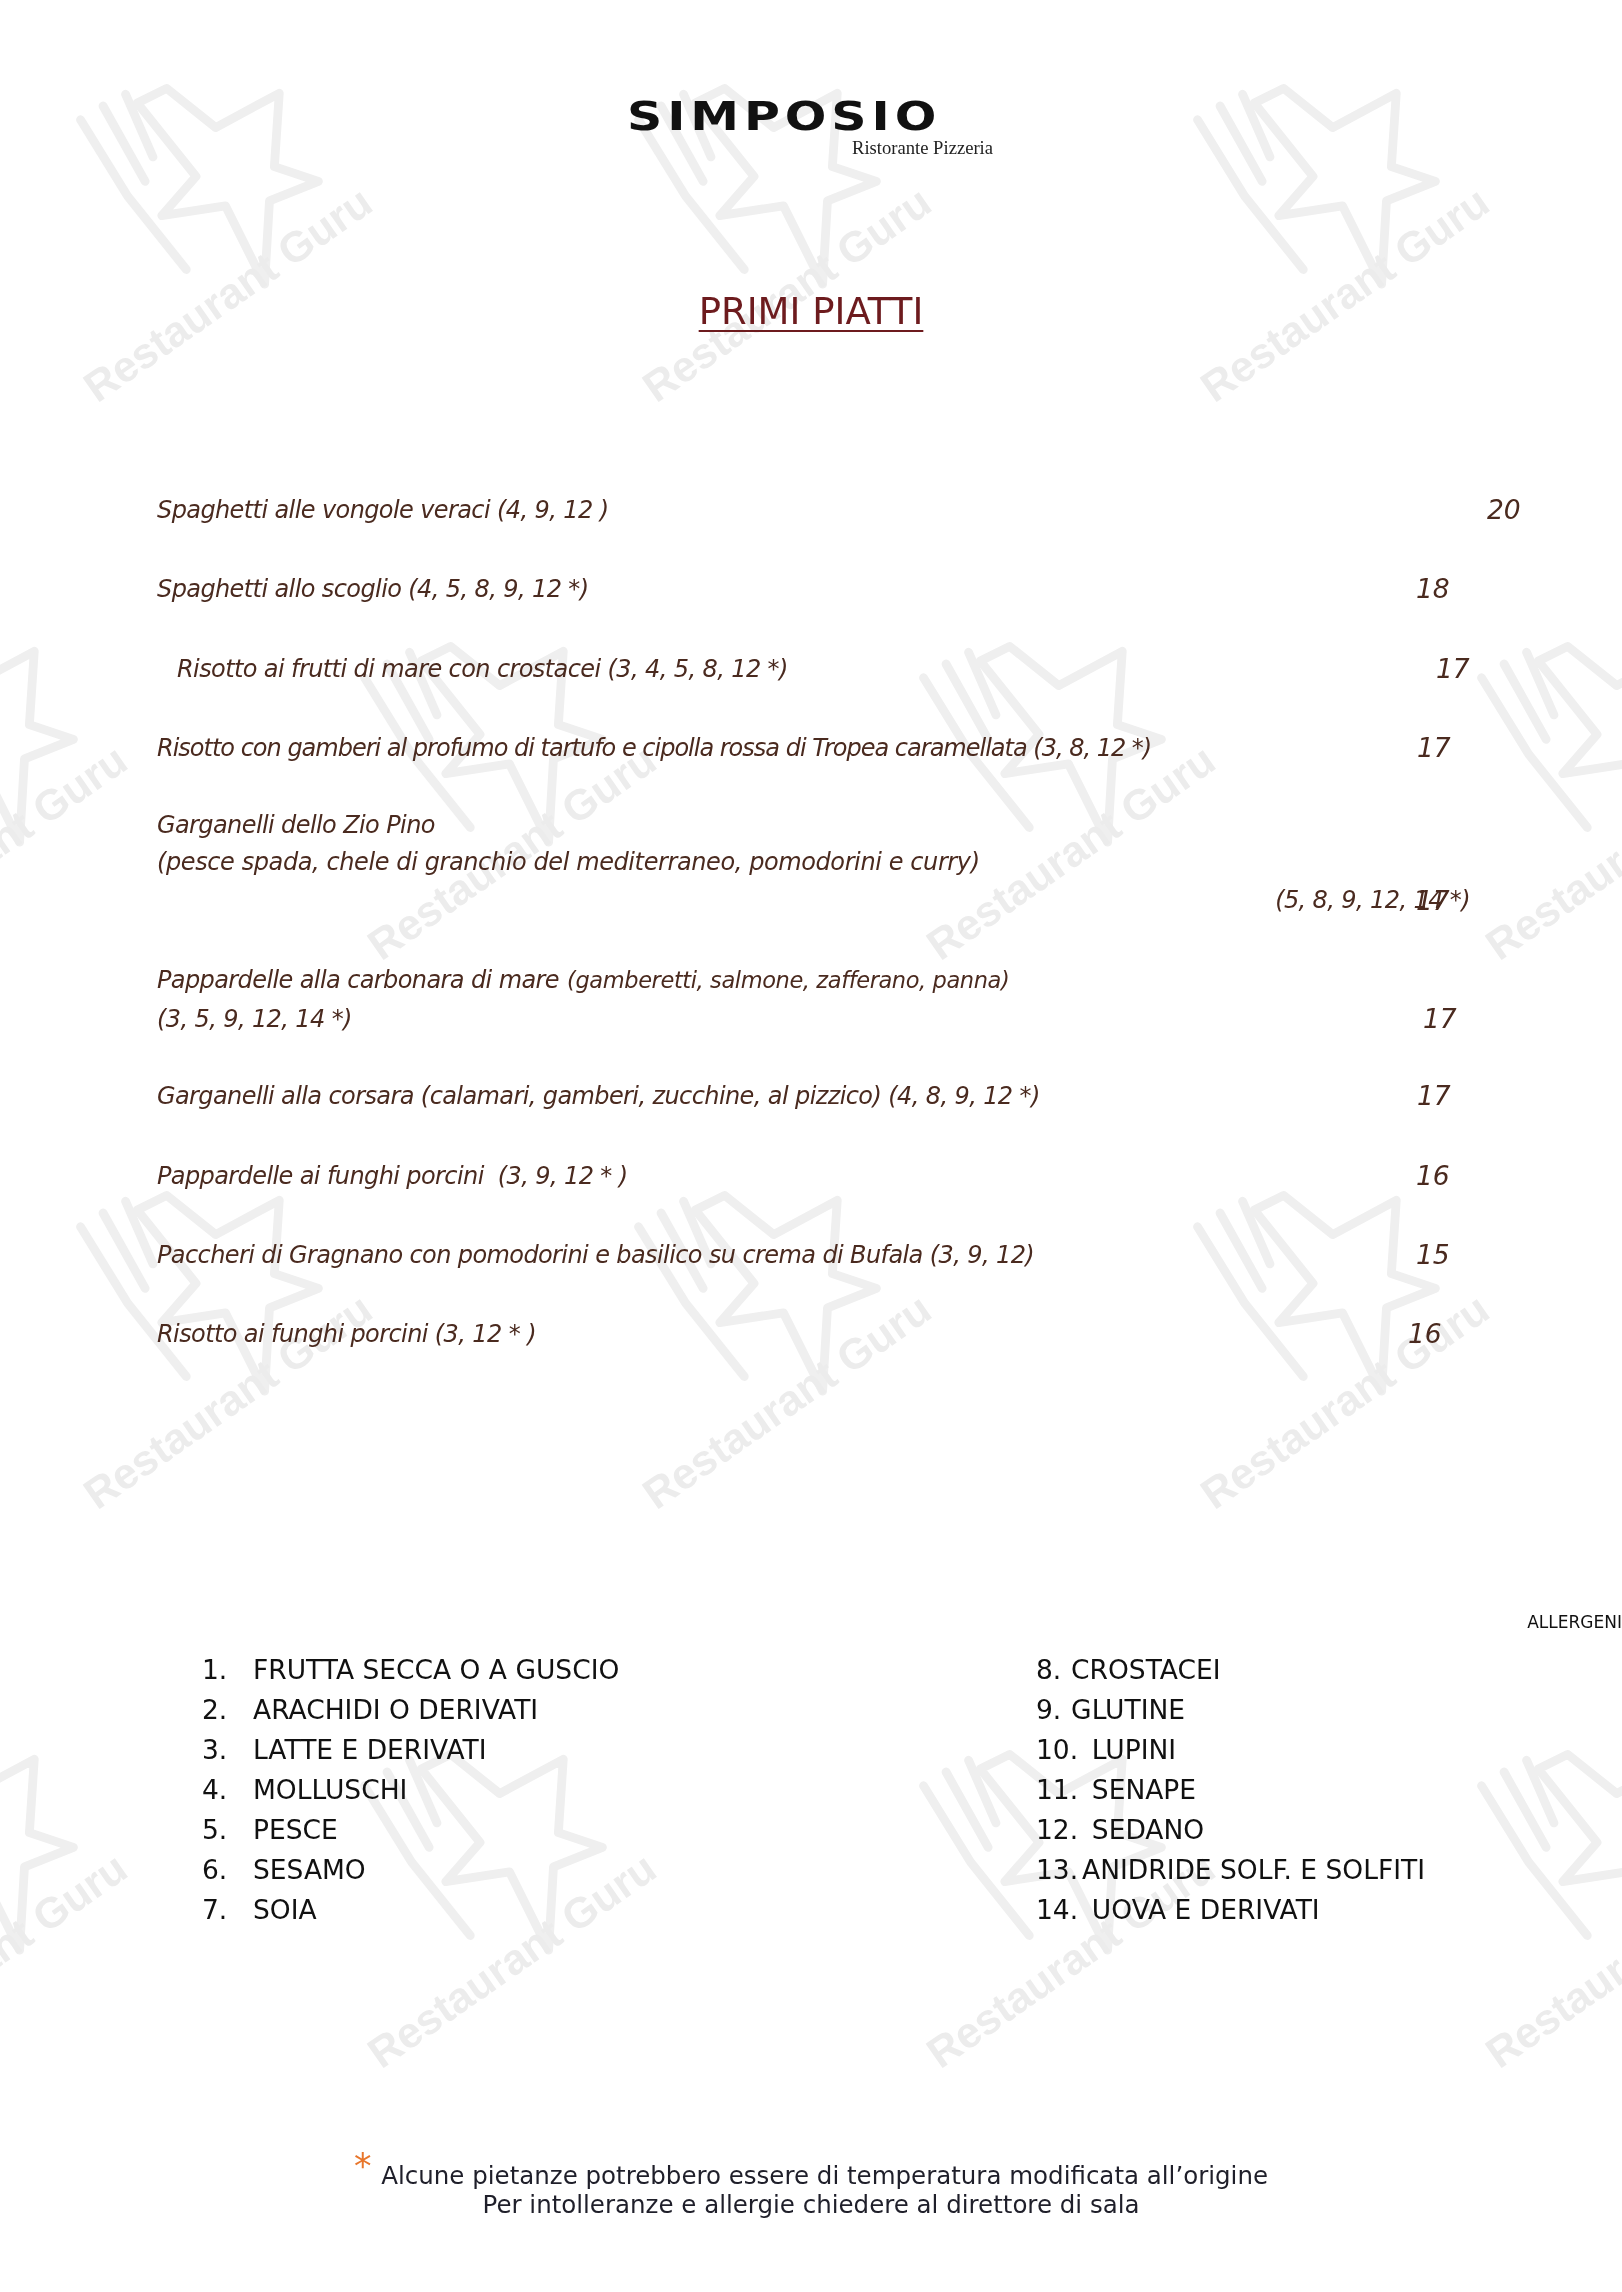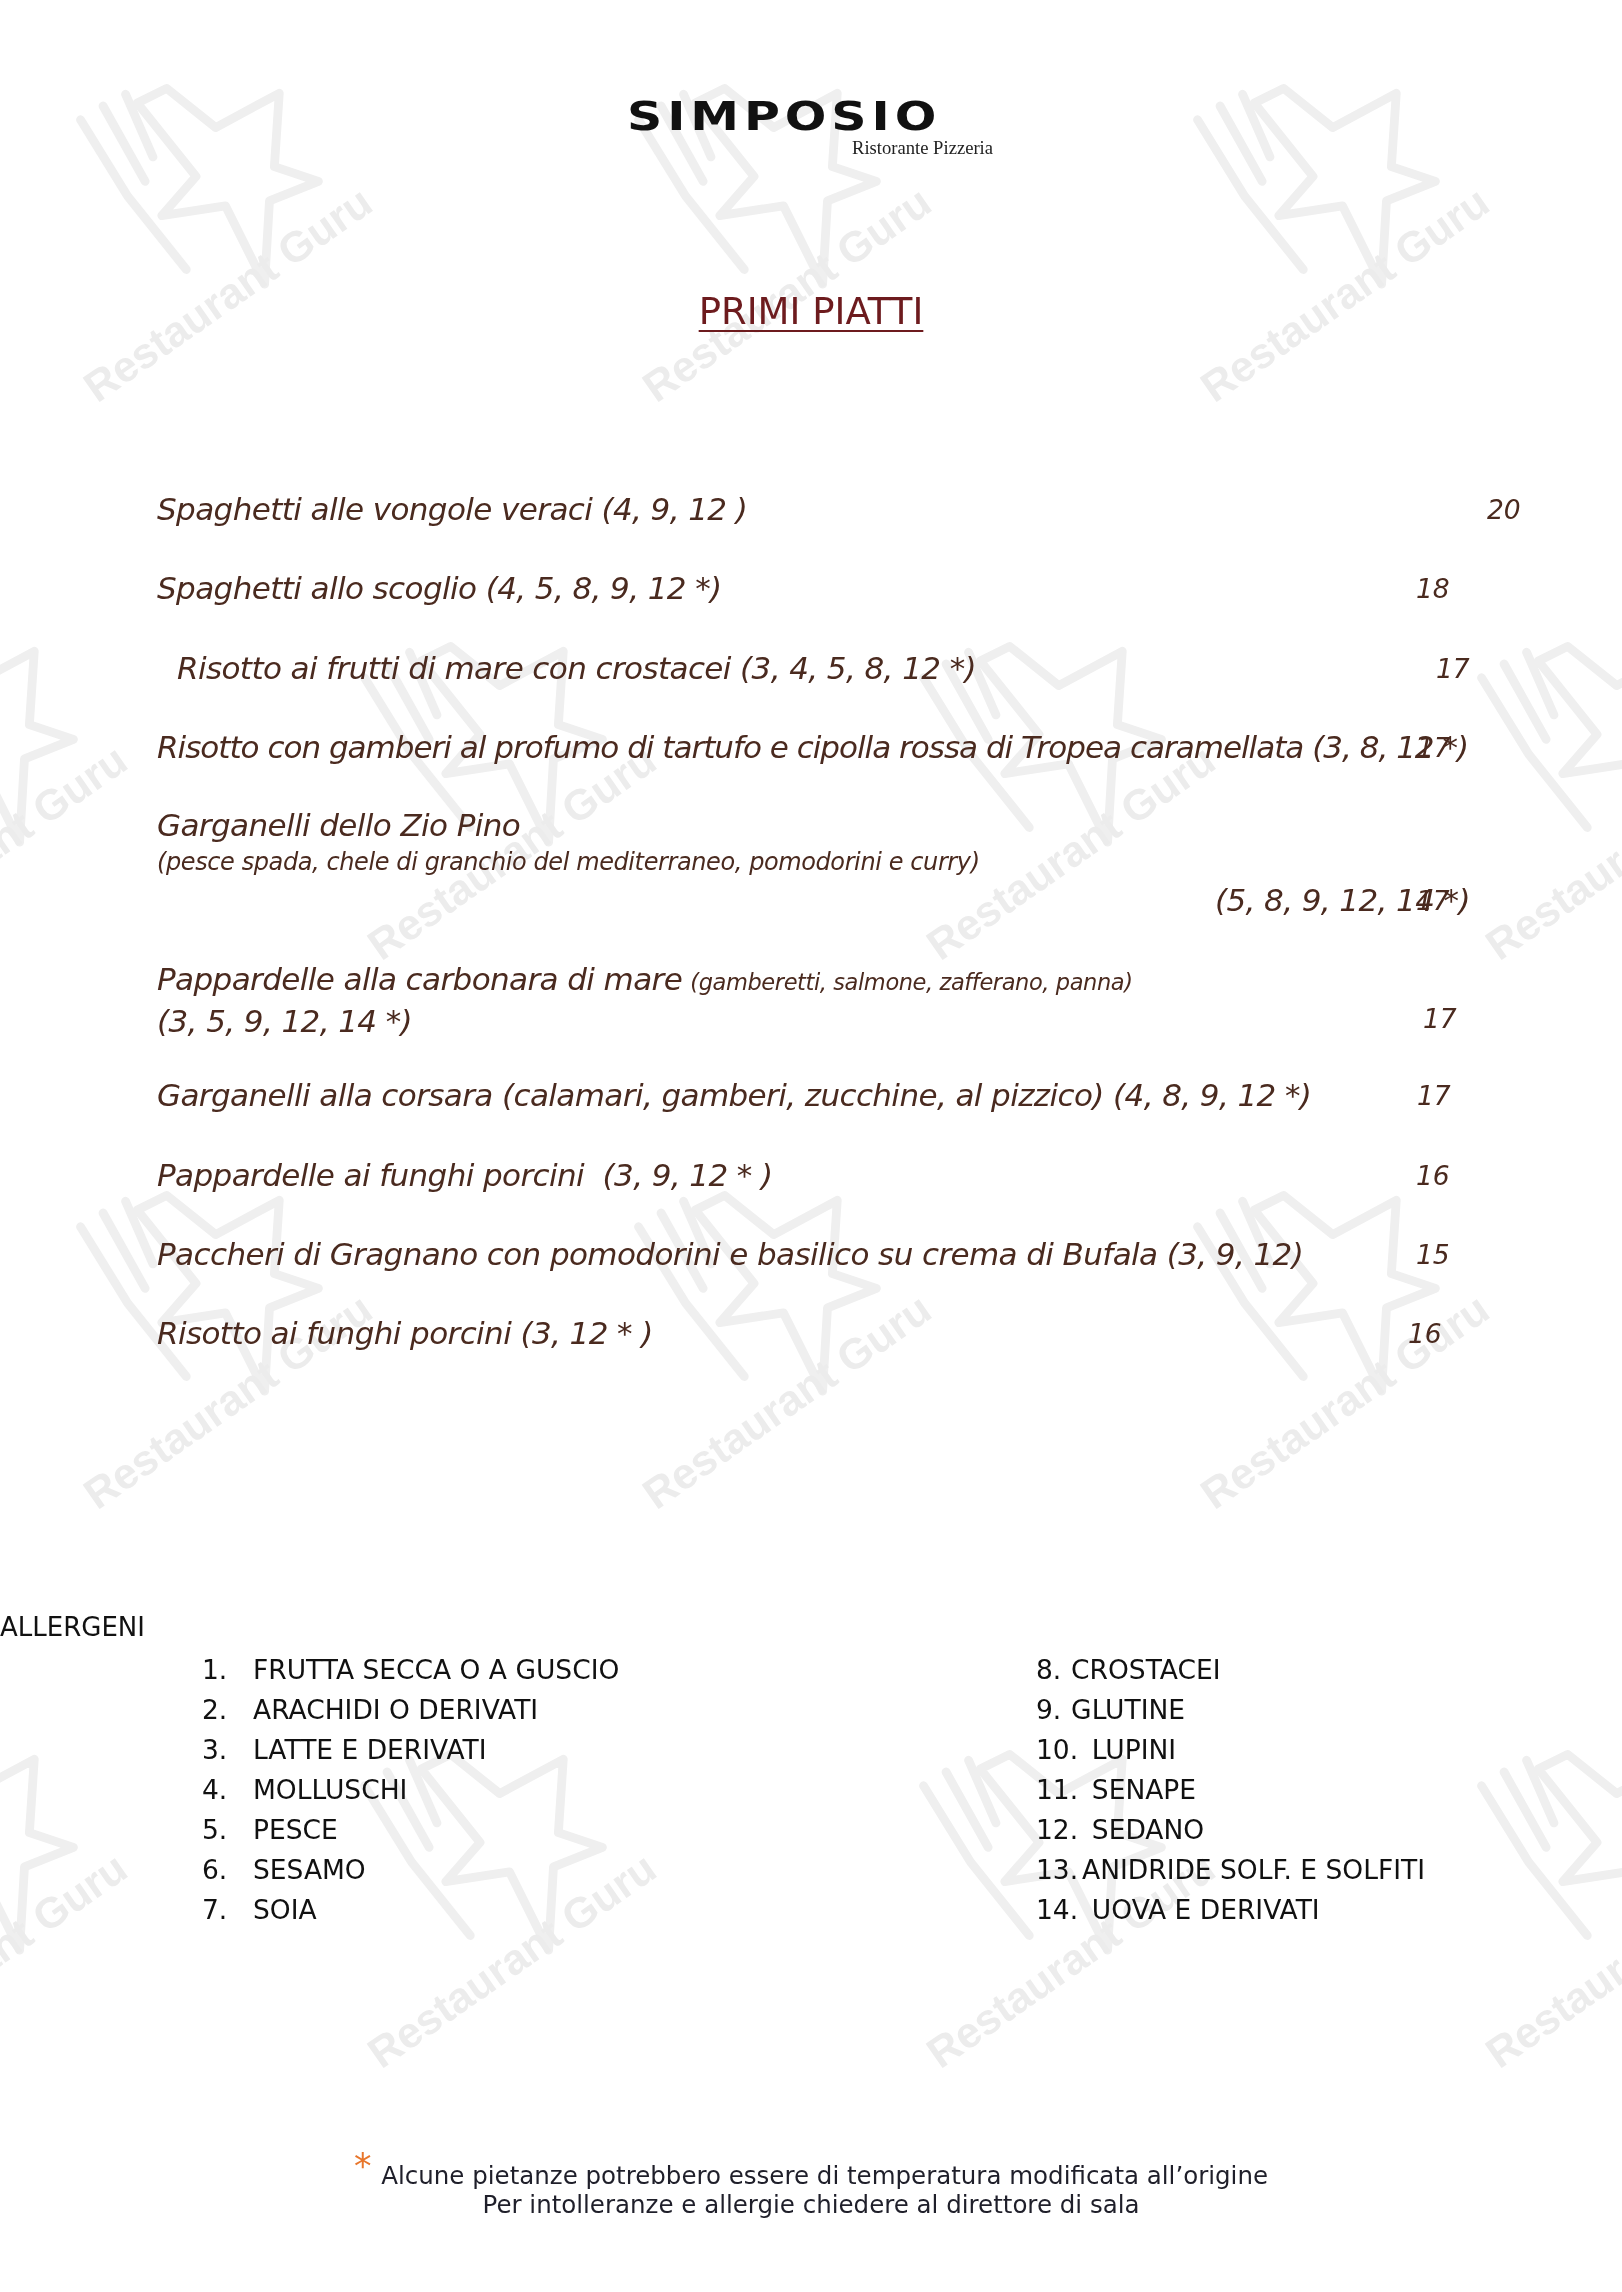--- a/index.html
+++ b/index.html
@@ -87,37 +87,37 @@
     .menu-item {
       position: absolute;
       left: 157px;
       width: 1313px;
       color: #4a2a1f;
       font-family: "DejaVu Sans", sans-serif;
       font-style: italic;
       font-size: 25.5px;
       line-height: 39px;
     }
-    .menu-item .name { font-size: 31px; letter-spacing: -0.6px; }
+    .menu-item .name { font-size: 24px; letter-spacing: -0.6px; }
     .menu-item .desc { font-size: 24px; letter-spacing: -0.4px; }
     .menu-item .inline-desc { font-size: 22.5px; letter-spacing: -0.4px; }
     .menu-item .price {
       position: absolute;
       font-size: 26.5px;
       letter-spacing: 0px;
     }
 
     .allergens-title {
       position: absolute;
       left: 0;
       width: 1622px;
       top: 1612px;
-      text-align: left;
-      font-family: "DejaVu Sans", sans-serif;
-      font-size: 26px;
+      text-align: right;
+      font-family: "DejaVu Sans", sans-serif;
+      font-size: 17px;
       color: #111;
     }
     .allergen-col {
       position: absolute;
       top: 1650px;
       font-family: "DejaVu Sans", sans-serif;
       font-size: 26.5px;
       color: #111;
       line-height: 40px;
     }

